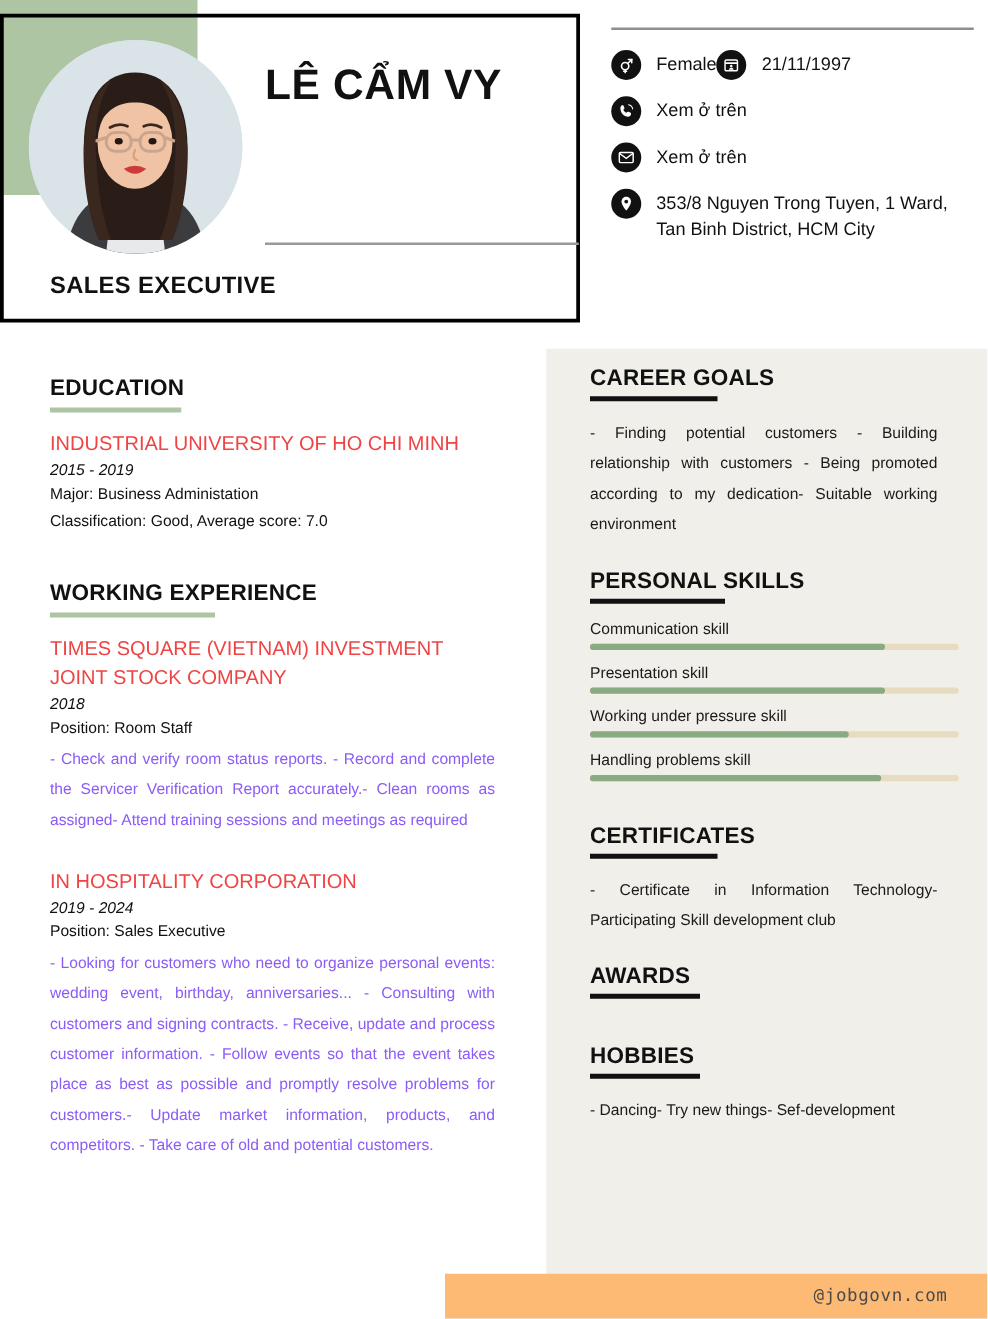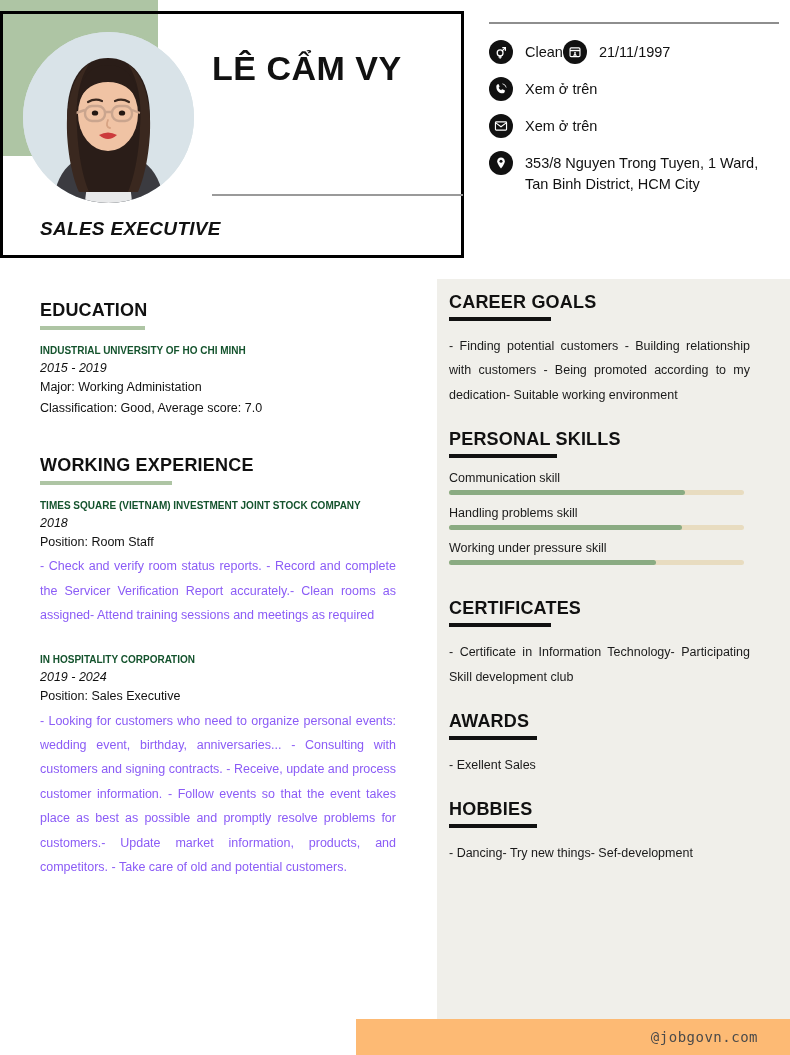--- a/index.html
+++ b/index.html
@@ -32,21 +32,21 @@
     position: absolute; left: 212px; top: 50px; width: 250px;
     font-size: 34px; font-weight: bold; letter-spacing: .5px;
     color: #111; line-height: 1.1;
   }
   .name-rule {
     position: absolute; left: 212px; top: 194px; width: 251px; height: 2px;
     background: #9a9a9a;
   }
   .job-title {
     position: absolute; left: 40px; top: 218px;
-    font-size: 19px; font-weight: bold; letter-spacing: .3px; color: #111; font-style: italic;
+    font-size: 19px; font-weight: bold; letter-spacing: .3px; color: #111;
   }
 
   
   .contact {
     position: absolute; left: 489px; top: 22px; width: 290px;
   }
   .contact-rule { width: 290px; height: 2px; background: #8e8e8e; margin-bottom: 16px; }
   .contact-row { display: flex; align-items: flex-start; margin-bottom: 13px; }
   .c-icon {
     flex: 0 0 auto; width: 24px; height: 24px; border-radius: 50%;
@@ -63,38 +63,38 @@
     position: absolute; left: 40px; top: 300px; width: 356px;
   }
   .sec-head-left {
     font-size: 18px; font-weight: bold; letter-spacing: .2px; color: #111;
     margin-bottom: 5px;
   }
   .rule-green { width: 105px; height: 4px; background: #aec5a4; margin-bottom: 14px; }
   .rule-green.wide { width: 132px; }
 
   .entry-title {
-    font-size: 10px; font-weight: bold; color: #14532d; line-height: 1.45;
+    font-size: 16px; font-weight: normal; color: #ef4444; line-height: 1.45;
     margin-bottom: 2px;
   }
   .entry-date { font-size: 12.5px; font-style: italic; color: #111; margin-bottom: 3px; }
   .entry-line { font-size: 12.5px; color: #111; margin-bottom: 3px; line-height: 1.5; }
   .entry-body {
     font-size: 12.5px; color: #8b5cf6; line-height: 1.95; text-align: justify;
     text-align-last: left;
   }
   .block-gap { height: 26px; }
   .sec-gap { height: 34px; }
 
   
   .right-panel {
     position: absolute; left: 437px; top: 279px; width: 353px; height: 746px;
     background: #f0efea;
   }
-  .right-inner { padding: 13px 40px 0 12px; }
+  .right-inner { padding: 13px 40px 0 35px; }
   .sec-head-right {
     font-size: 18px; font-weight: bold; letter-spacing: .2px; color: #111;
     margin-bottom: 4px;
   }
   .rule-black { width: 102px; height: 4px; background: #111; margin-bottom: 13px; }
   .rule-black.w-awards { width: 88px; }
   .rule-black.w-hobbies { width: 88px; }
   .rule-black.w-skills { width: 108px; }
   .right-body {
     font-size: 12.5px; color: #1a1a1a; line-height: 1.95; text-align: justify;
@@ -179,21 +179,21 @@
 
     <div class="contact-row two-up">
       <span class="c-icon">
         <svg width="14" height="14" viewBox="0 0 24 24" fill="none" stroke="#fff" stroke-width="2.2" stroke-linecap="round">
           <circle cx="10.5" cy="13.5" r="5"></circle>
           <path d="M10.5 18.5v4M8.5 20.5h4"></path>
           <path d="M14 10 L19.5 4.5"></path>
             <path d="M15 4.5h4.5V9"></path>
         </svg>
       </span>
-      <span class="c-text">Clean</span>
+      <span class="c-text">Female</span>
 
       <span class="contact-col2">
         <span class="c-icon">
           <svg width="14" height="14" viewBox="0 0 24 24" fill="none" stroke="#fff" stroke-width="2">
             <rect x="3.5" y="5" width="17" height="15" rx="2"></rect>
             <path d="M3.5 9.5h17" stroke-width="2.4"></path>
             <circle cx="12" cy="13.5" r="1.7" fill="#fff" stroke="none"></circle>
             <path d="M8.7 18.5c.6-2 1.9-3 3.3-3s2.7 1 3.3 3" fill="#fff" stroke="none"></path>
           </svg>
         </span>
@@ -232,21 +232,21 @@
     </div>
   </div>
 
   <div class="left-col">
 
     <div>
       <div class="sec-head-left">EDUCATION</div>
       <div class="rule-green"></div>
       <div class="entry-title">INDUSTRIAL UNIVERSITY OF HO CHI MINH</div>
       <div class="entry-date">2015 - 2019</div>
-      <div class="entry-line">Major: Working Administation</div>
+      <div class="entry-line">Major: Business Administation</div>
       <div class="entry-line">Classification: Good, Average score: 7.0</div>
     </div>
 
     <div class="sec-gap"></div>
 
     <div>
       <div class="sec-head-left">WORKING EXPERIENCE</div>
       <div class="rule-green wide"></div>
 
       <div>
@@ -279,50 +279,55 @@
       <div class="r-gap"></div>
 
       <div>
         <div class="sec-head-right">PERSONAL SKILLS</div>
         <div class="rule-black w-skills"></div>
 
         <div class="skill">
           <div class="skill-label">Communication skill</div>
           <div class="skill-track">
             <div class="skill-fill" style="width: 80%;"></div>
+          </div>
+        </div>
+        <div class="skill">
+          <div class="skill-label">Presentation skill</div>
+          <div class="skill-track">
+            <div class="skill-fill" style="width: 80%;"></div>
+          </div>
+        </div>
+        <div class="skill">
+          <div class="skill-label">Working under pressure skill</div>
+          <div class="skill-track">
+            <div class="skill-fill" style="width: 70%;"></div>
           </div>
         </div>
         <div class="skill">
           <div class="skill-label">Handling problems skill</div>
           <div class="skill-track">
             <div class="skill-fill" style="width: 79%;"></div>
           </div>
         </div>
-        <div class="skill">
-          <div class="skill-label">Working under pressure skill</div>
-          <div class="skill-track">
-            <div class="skill-fill" style="width: 70%;"></div>
-          </div>
-        </div>
       </div>
 
       <div class="r-gap"></div>
 
       <div>
         <div class="sec-head-right">CERTIFICATES</div>
         <div class="rule-black"></div>
         <div class="right-body">-  Certificate  in  Information  Technology- Participating Skill development club</div>
       </div>
 
       <div class="r-gap"></div>
 
       <div>
         <div class="sec-head-right">AWARDS</div>
         <div class="rule-black w-awards"></div>
-        <div class="right-body plain">- Exellent Sales</div>
       </div>
 
       <div class="r-gap"></div>
 
       <div>
         <div class="sec-head-right">HOBBIES</div>
         <div class="rule-black w-hobbies"></div>
         <div class="right-body plain">- Dancing- Try new things- Sef-development</div>
       </div>
 

